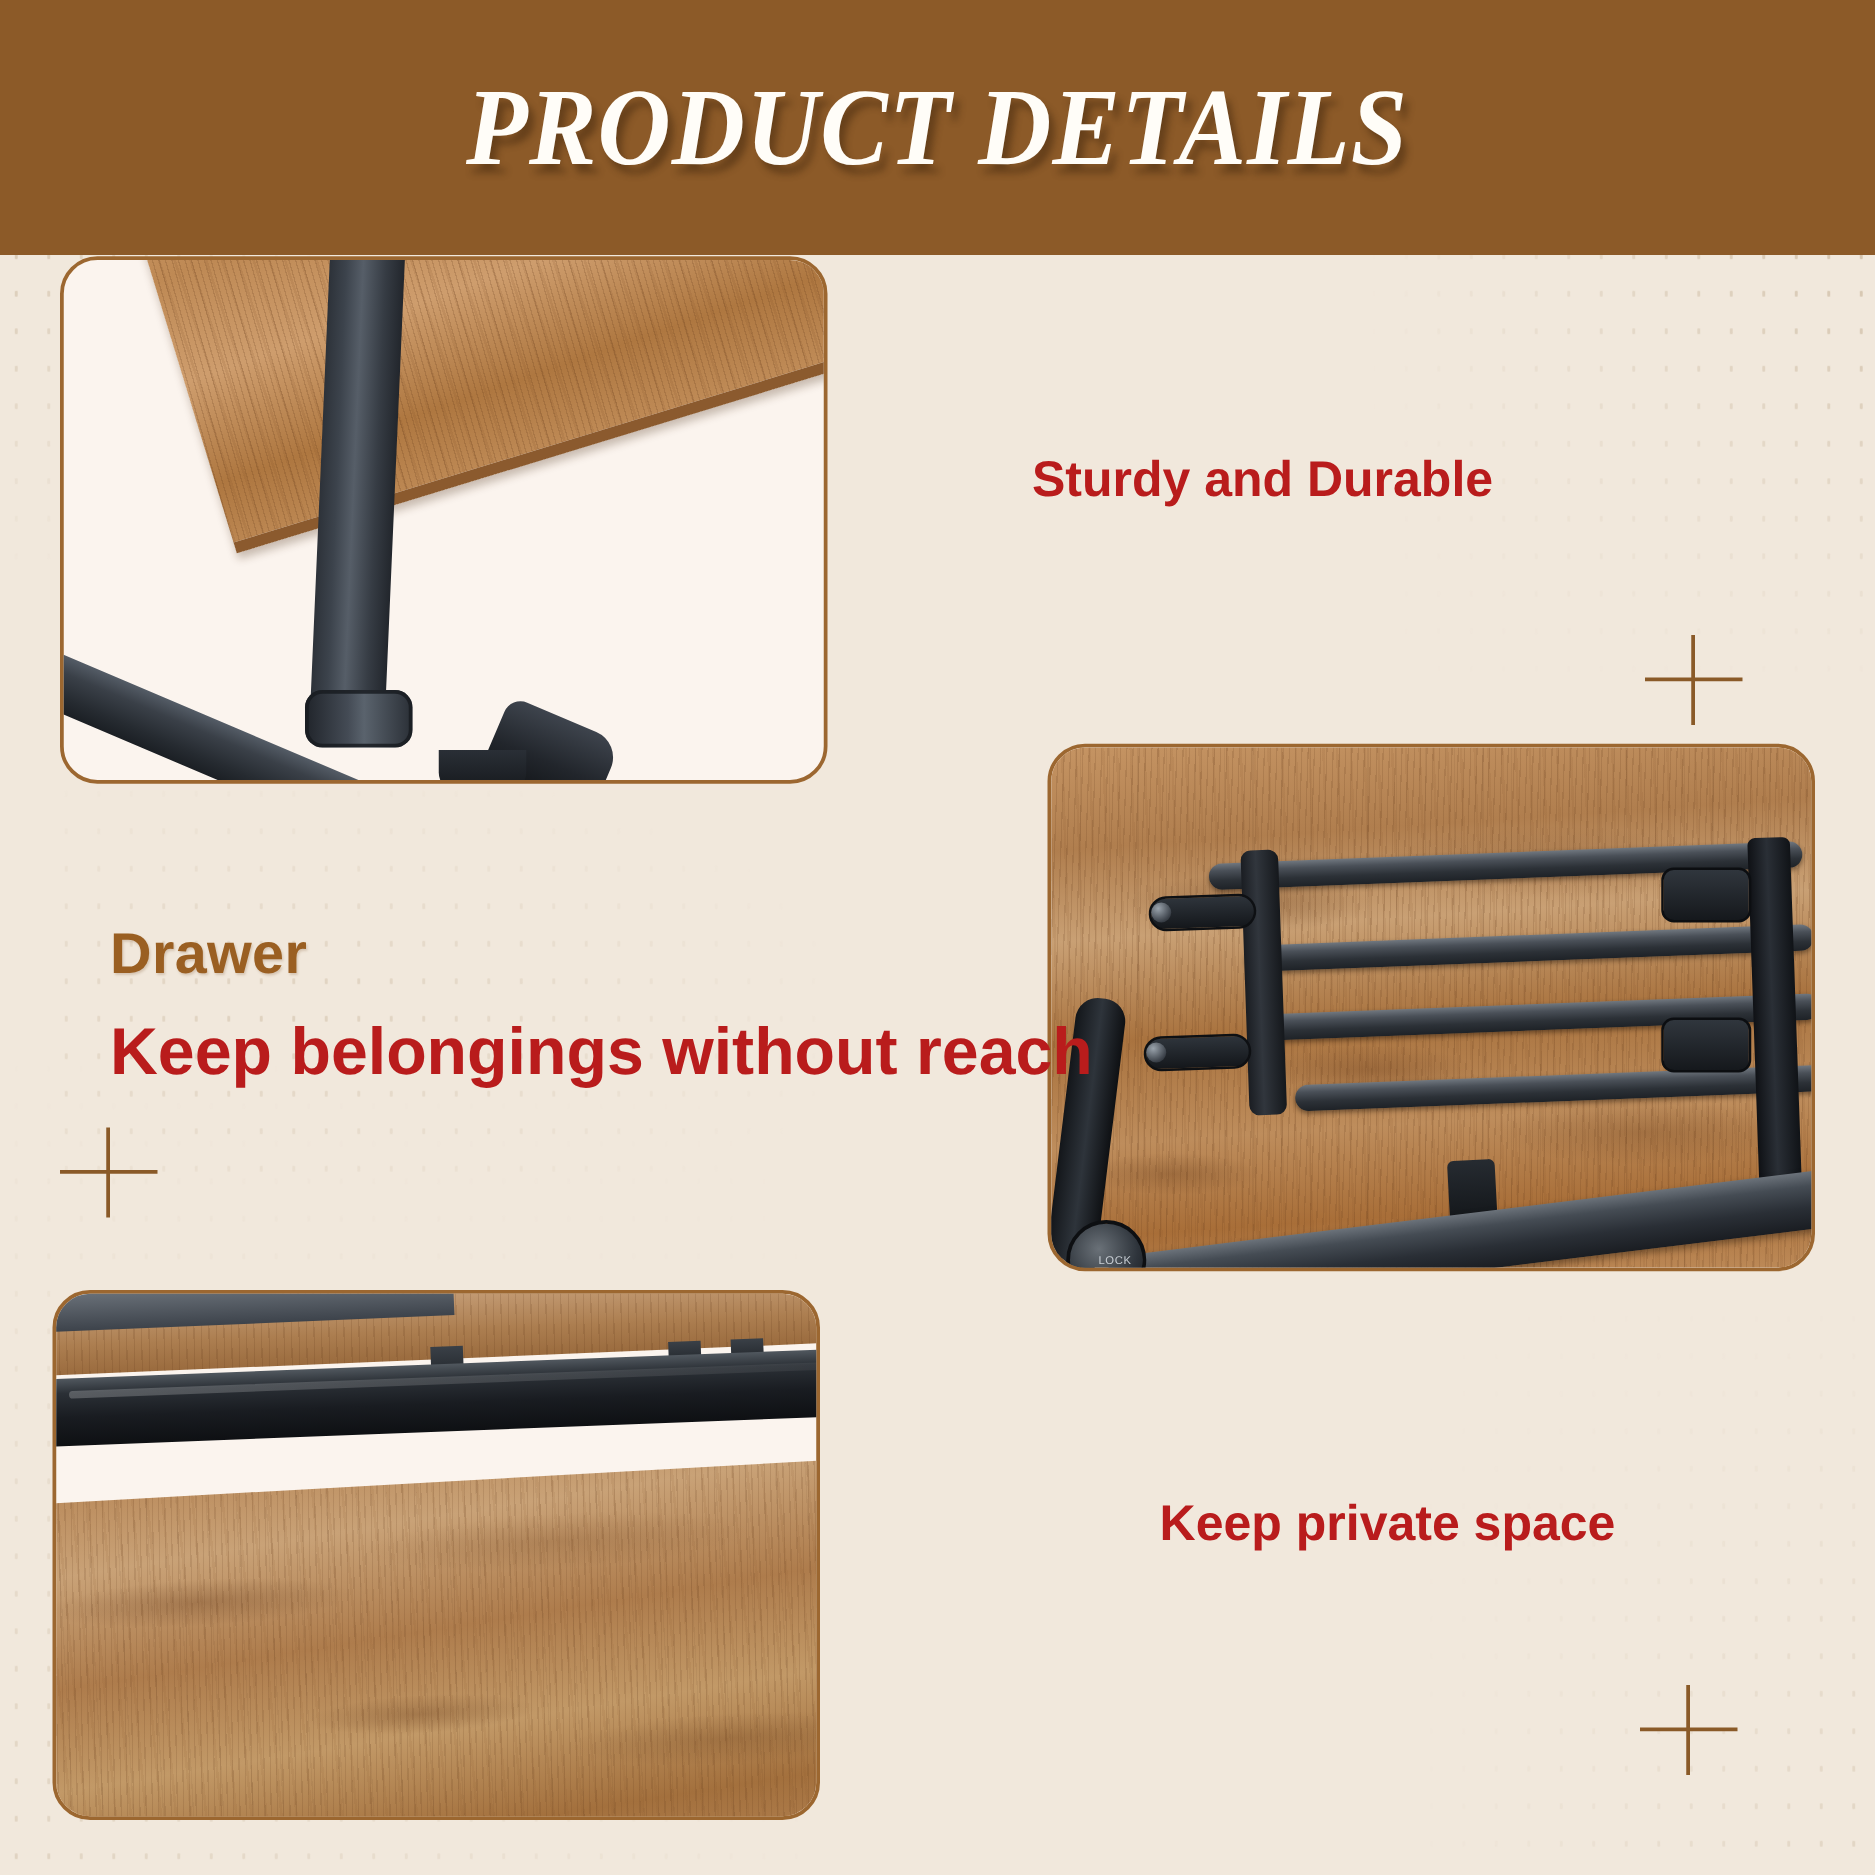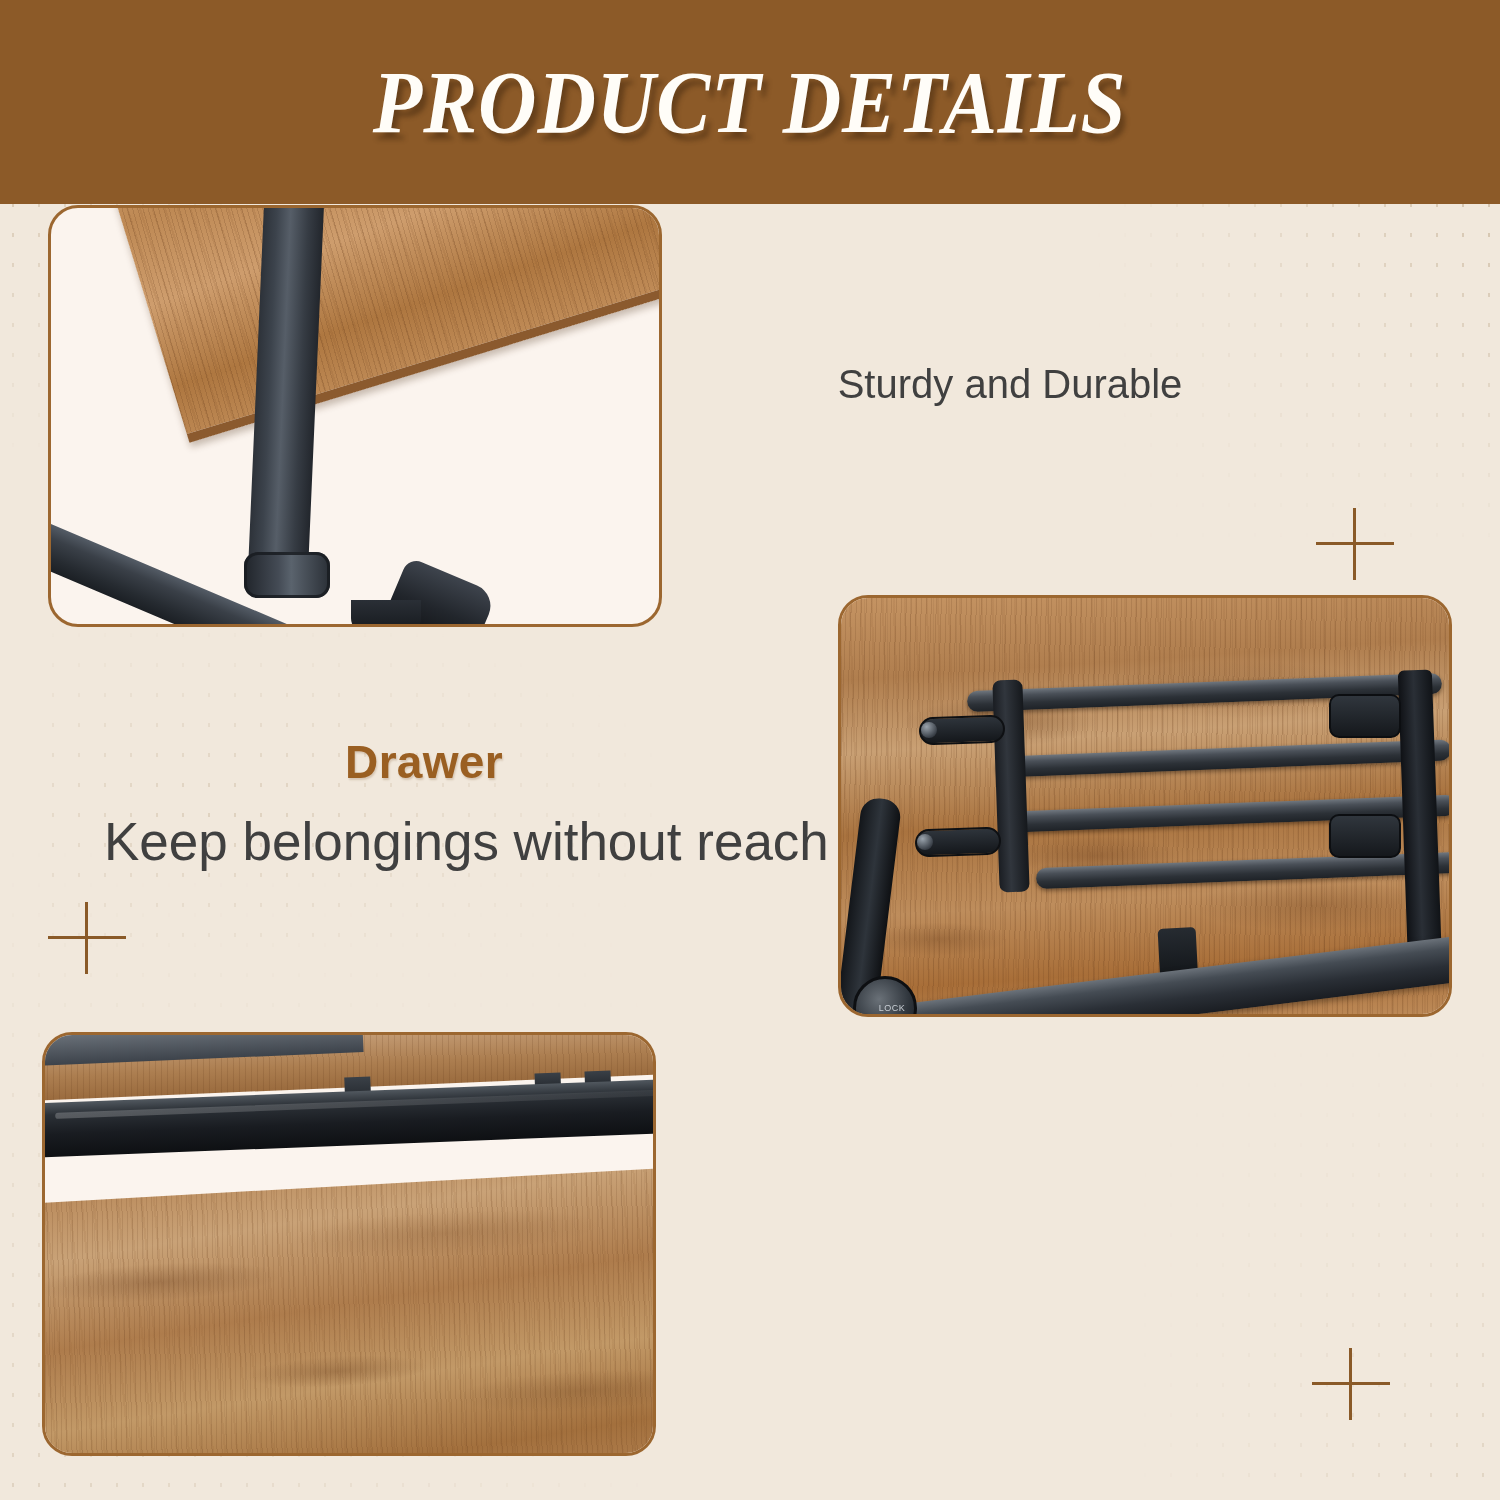--- a/index.html
+++ b/index.html
@@ -308,28 +308,28 @@
   .textblock { position:absolute; }
   .feature-title {
     font-weight:700;
     font-size:46px;
     color:#9A5F22;
     letter-spacing:.3px;
     text-shadow:1px 2px 2px rgba(120,74,30,.22);
     white-space:nowrap;
   }
   .feature-sub {
-    font-weight:400;
+    font-weight:700;
     font-size:40px;
-    color:#404040;
+    color:#b91c1c;
     margin-top:22px;
     white-space:nowrap;
   }
   #txt-frame   { left:700px; top:340px; width:620px; text-align:center; }
-  #txt-drawer  { left:104px; top:735px; width:640px; text-align:center; }
+  #txt-drawer  { left:88px; top:735px; width:640px; }
   #txt-barrier { left:800px; top:1175px; width:620px; text-align:center; }
   #txt-drawer .feature-sub { font-size:53px; }
 
   
   .plus { position:absolute; }
   .plus .h, .plus .v { position:absolute; background:#8A5A28; }
   .plus .h { left:0; top:34px; width:78px; height:3px; }
   .plus .v { left:37px; top:0; width:3px; height:72px; }
   #plus-1 { left:1316px; top:508px; width:78px; height:72px; }
   #plus-2 { left:48px;   top:902px; width:78px; height:72px; }
@@ -397,20 +397,21 @@
 <div class="textblock" id="txt-frame">
   <div class="feature-sub">Sturdy and Durable</div>
 </div>
 
 <div class="textblock" id="txt-drawer">
   <div class="feature-title">Drawer</div>
   <div class="feature-sub">Keep belongings without reach</div>
 </div>
 
 <div class="textblock" id="txt-barrier">
+  <div class="feature-sub">Keep private space</div>
 </div>
 
 <div class="plus" id="plus-1">
   <div class="h"></div>
   <div class="v"></div>
 </div>
 <div class="plus" id="plus-2">
   <div class="h"></div>
   <div class="v"></div>
 </div>

